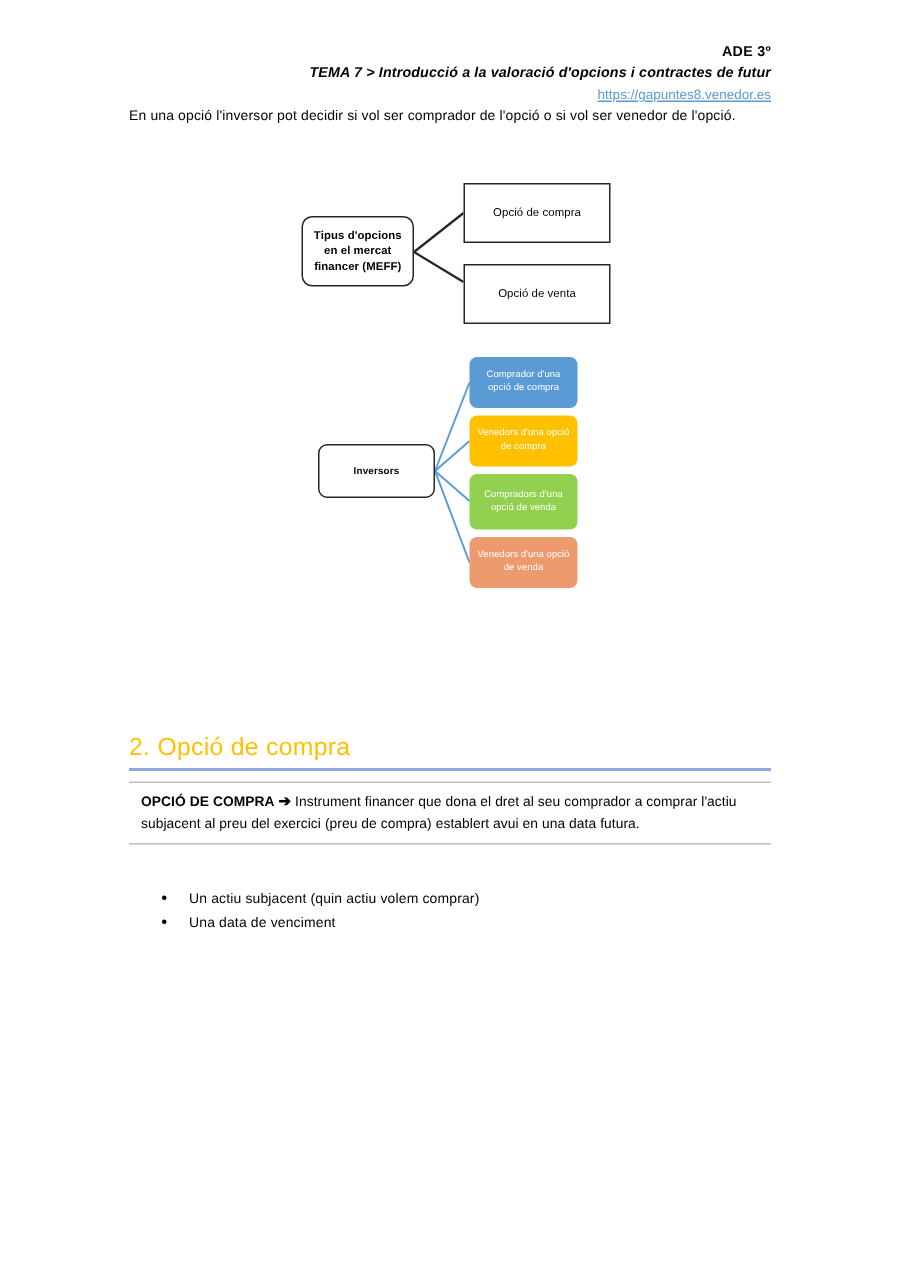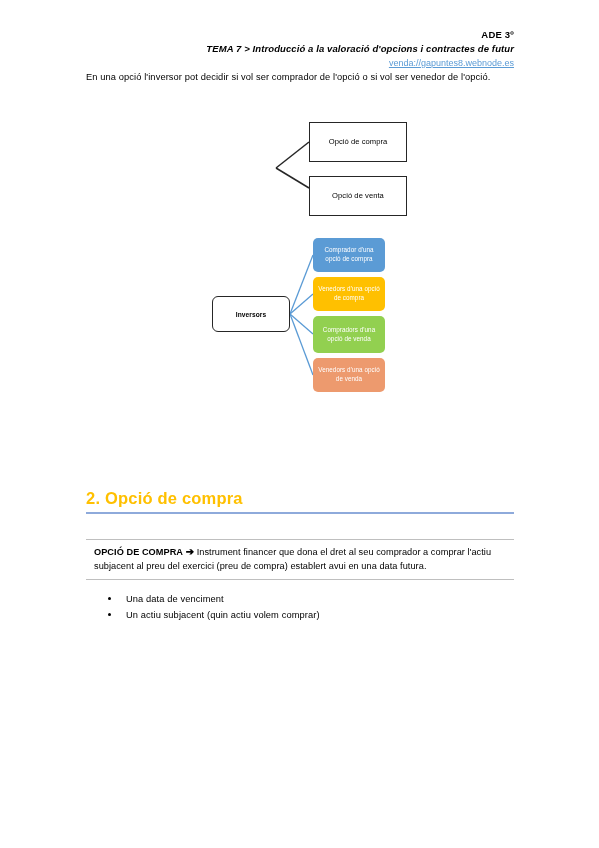--- a/index.html
+++ b/index.html
@@ -162,36 +162,36 @@
   
   .section-heading {
     position: absolute;
     left: 86px;
     top: 488px;
     width: 428px;
   }
   .section-heading .title {
     font-size: 16.5px;
     color: #FFC000;
-    font-weight: bold;
+    font-weight: normal;
     letter-spacing: 0.2px;
     line-height: 21px;
   }
   .section-heading .rule {
     margin-top: 3px;
     height: 2.2px;
     background: #8EAADB;
     width: 100%;
   }
 
   
   .definition {
     position: absolute;
     left: 86px;
-    top: 539px;
+    top: 521px;
     width: 428px;
     box-sizing: border-box;
     border-top: 1px solid #BFBFBF;
     border-bottom: 1px solid #BFBFBF;
     padding: 5px 8px 6px 8px;
     font-size: 9.2px;
     line-height: 14px;
     letter-spacing: 0.05px;
   }
   .definition .term {
@@ -239,30 +239,31 @@
   }
 </style>
 </head>
 <body>
 
 <div class="page">
 
   <div class="header">
     <div class="hdr-line1">ADE 3º</div>
     <div class="hdr-line2">TEMA 7 &gt; Introducció a la valoració d'opcions i contractes de futur</div>
-    <a class="hdr-link" href="#">venda://gapuntes8.webnode.es</a>
+    <a class="hdr-link" href="#">https://gapuntes8.venedor.es</a>
   </div>
 
   <div class="intro">En una opció l'inversor pot decidir si vol ser comprador de l'opció o si vol ser venedor de l'opció.</div>
 
   <div class="diagram1">
     <svg class="d1-svg" width="215" height="92">
       <line x1="81" y1="46" x2="114" y2="20" stroke="#262626" stroke-width="1.5"></line>
       <line x1="81" y1="46" x2="114" y2="66" stroke="#262626" stroke-width="1.5"></line>
     </svg>
+    <div class="box-rounded-bw" id="d1-root">Tipus d'opcions en el mercat financer (MEFF)</div>
     <div class="box-square-bw" id="d1-call">Opció de compra</div>
     <div class="box-square-bw" id="d1-put">Opció de venta</div>
   </div>
 
   <div class="diagram2">
     <svg class="d2-svg" width="180" height="162">
       <line x1="78" y1="78" x2="101" y2="19" stroke="#5B9BD5" stroke-width="1.3"></line>
       <line x1="78" y1="78" x2="101" y2="58" stroke="#5B9BD5" stroke-width="1.3"></line>
       <line x1="78" y1="78" x2="101" y2="98" stroke="#5B9BD5" stroke-width="1.3"></line>
       <line x1="78" y1="78" x2="101" y2="139" stroke="#5B9BD5" stroke-width="1.3"></line>
@@ -282,21 +283,21 @@
   <div class="definition">
     <span class="term">OPCIÓ DE COMPRA</span>
     <span class="arrow-glyph">➔</span>
     <span>Instrument financer que dona el dret al seu comprador a comprar l'actiu subjacent al preu del exercici (preu de compra) establert avui en una data futura.</span>
   </div>
 
 
   <ul class="bullet-list">
     <li>
       <span class="dot"></span>
-      <span>Una data de venciment</span>
+      <span>Un actiu subjacent (quin actiu volem comprar)</span>
     </li>
     <li>
       <span class="dot"></span>
-      <span>Un actiu subjacent (quin actiu volem comprar)</span>
+      <span>Una data de venciment</span>
     </li>
   </ul>
 
 </div>
 
 </body></html>

